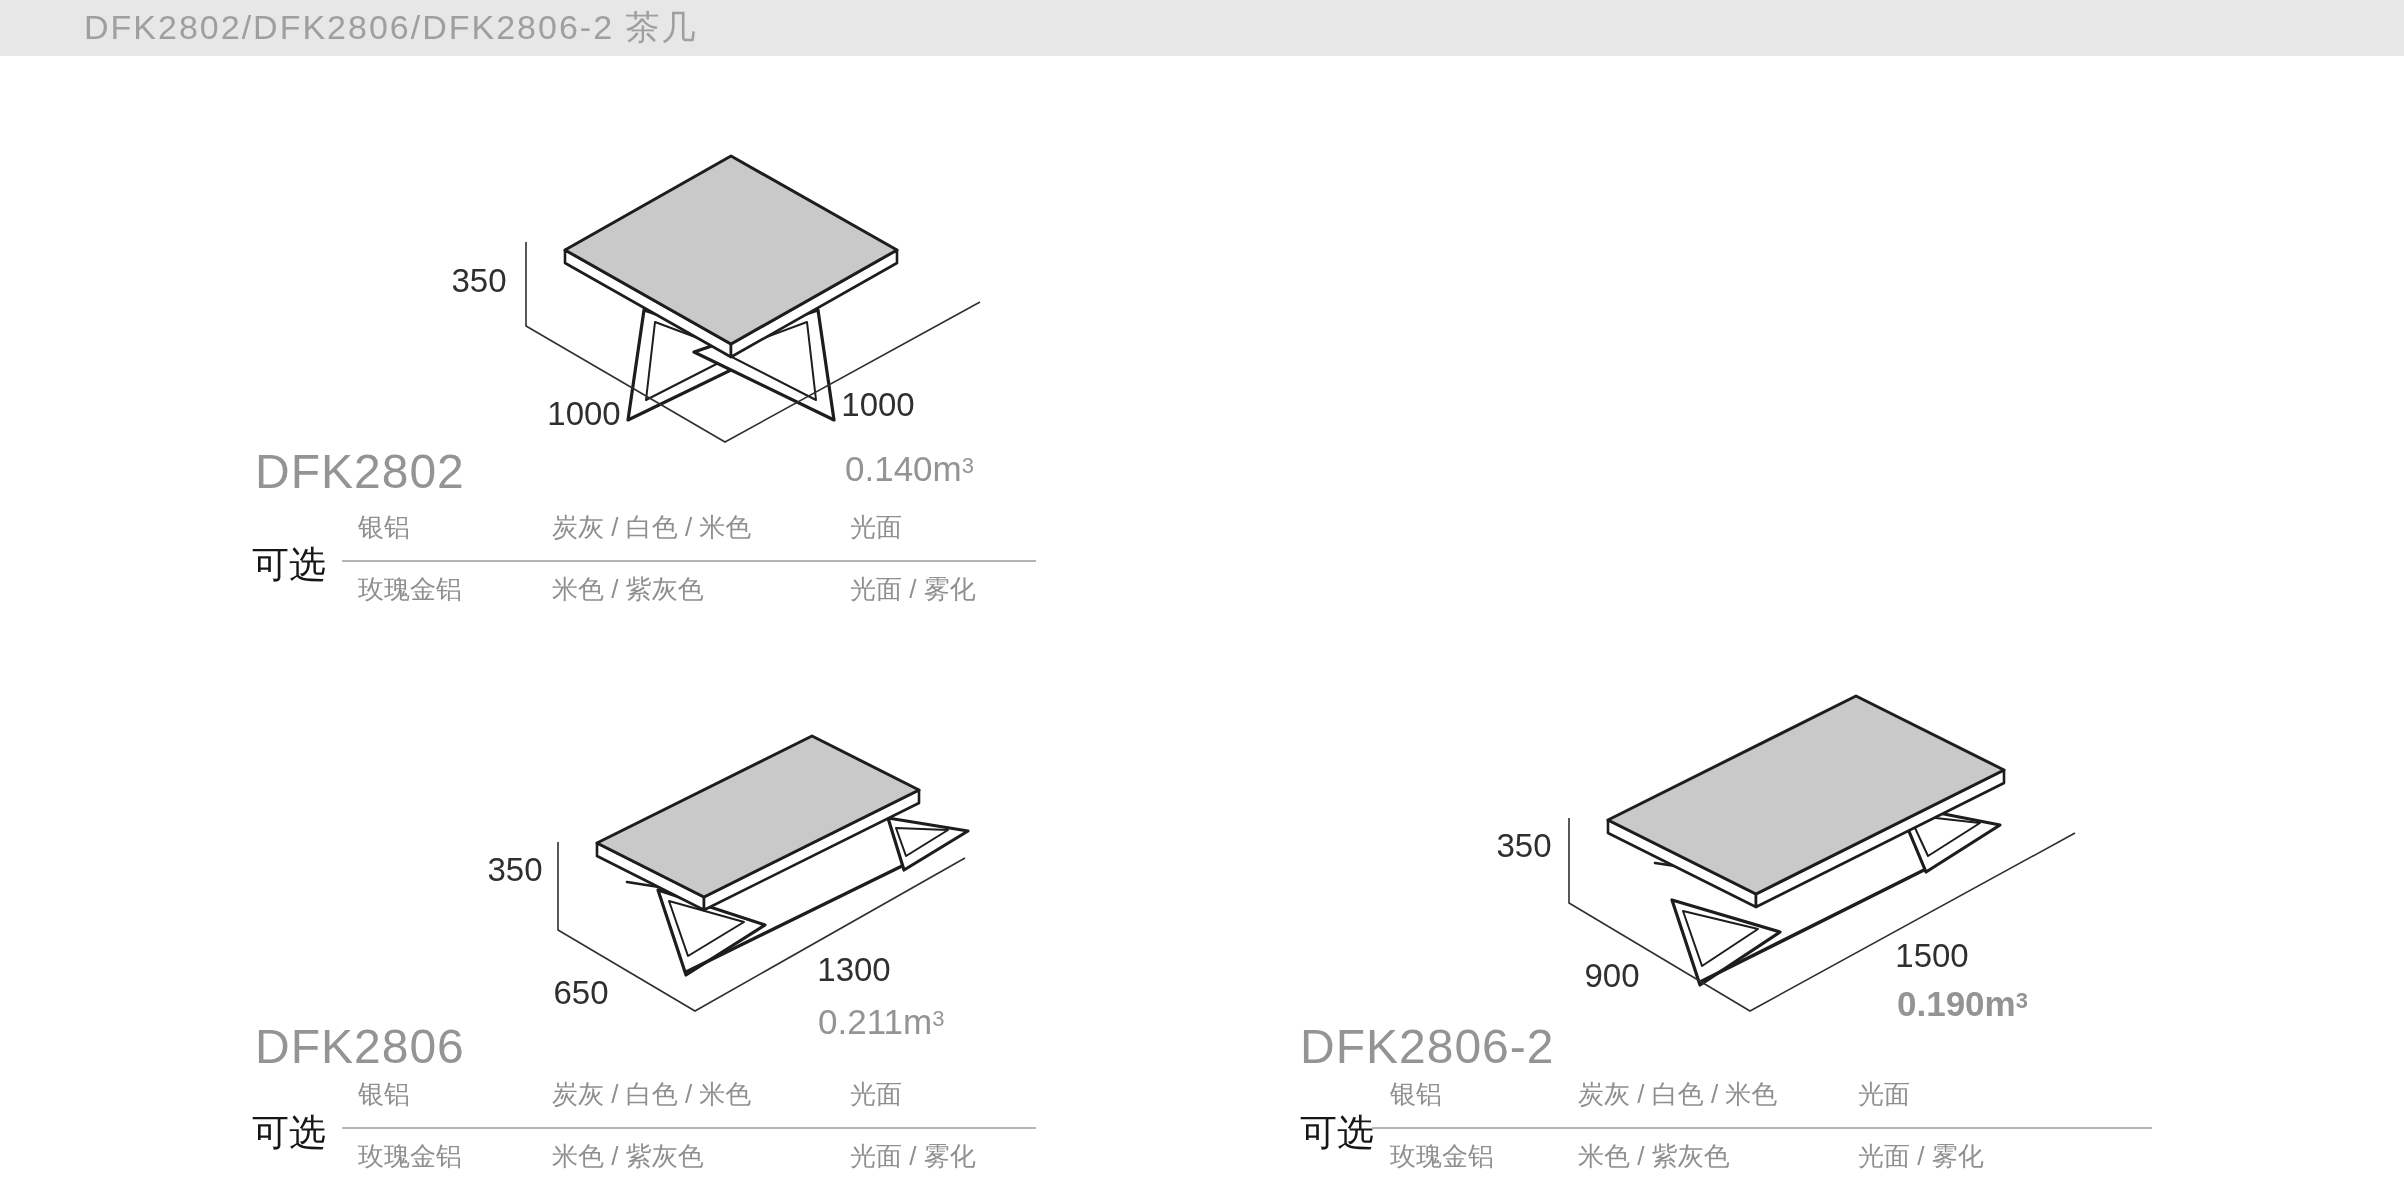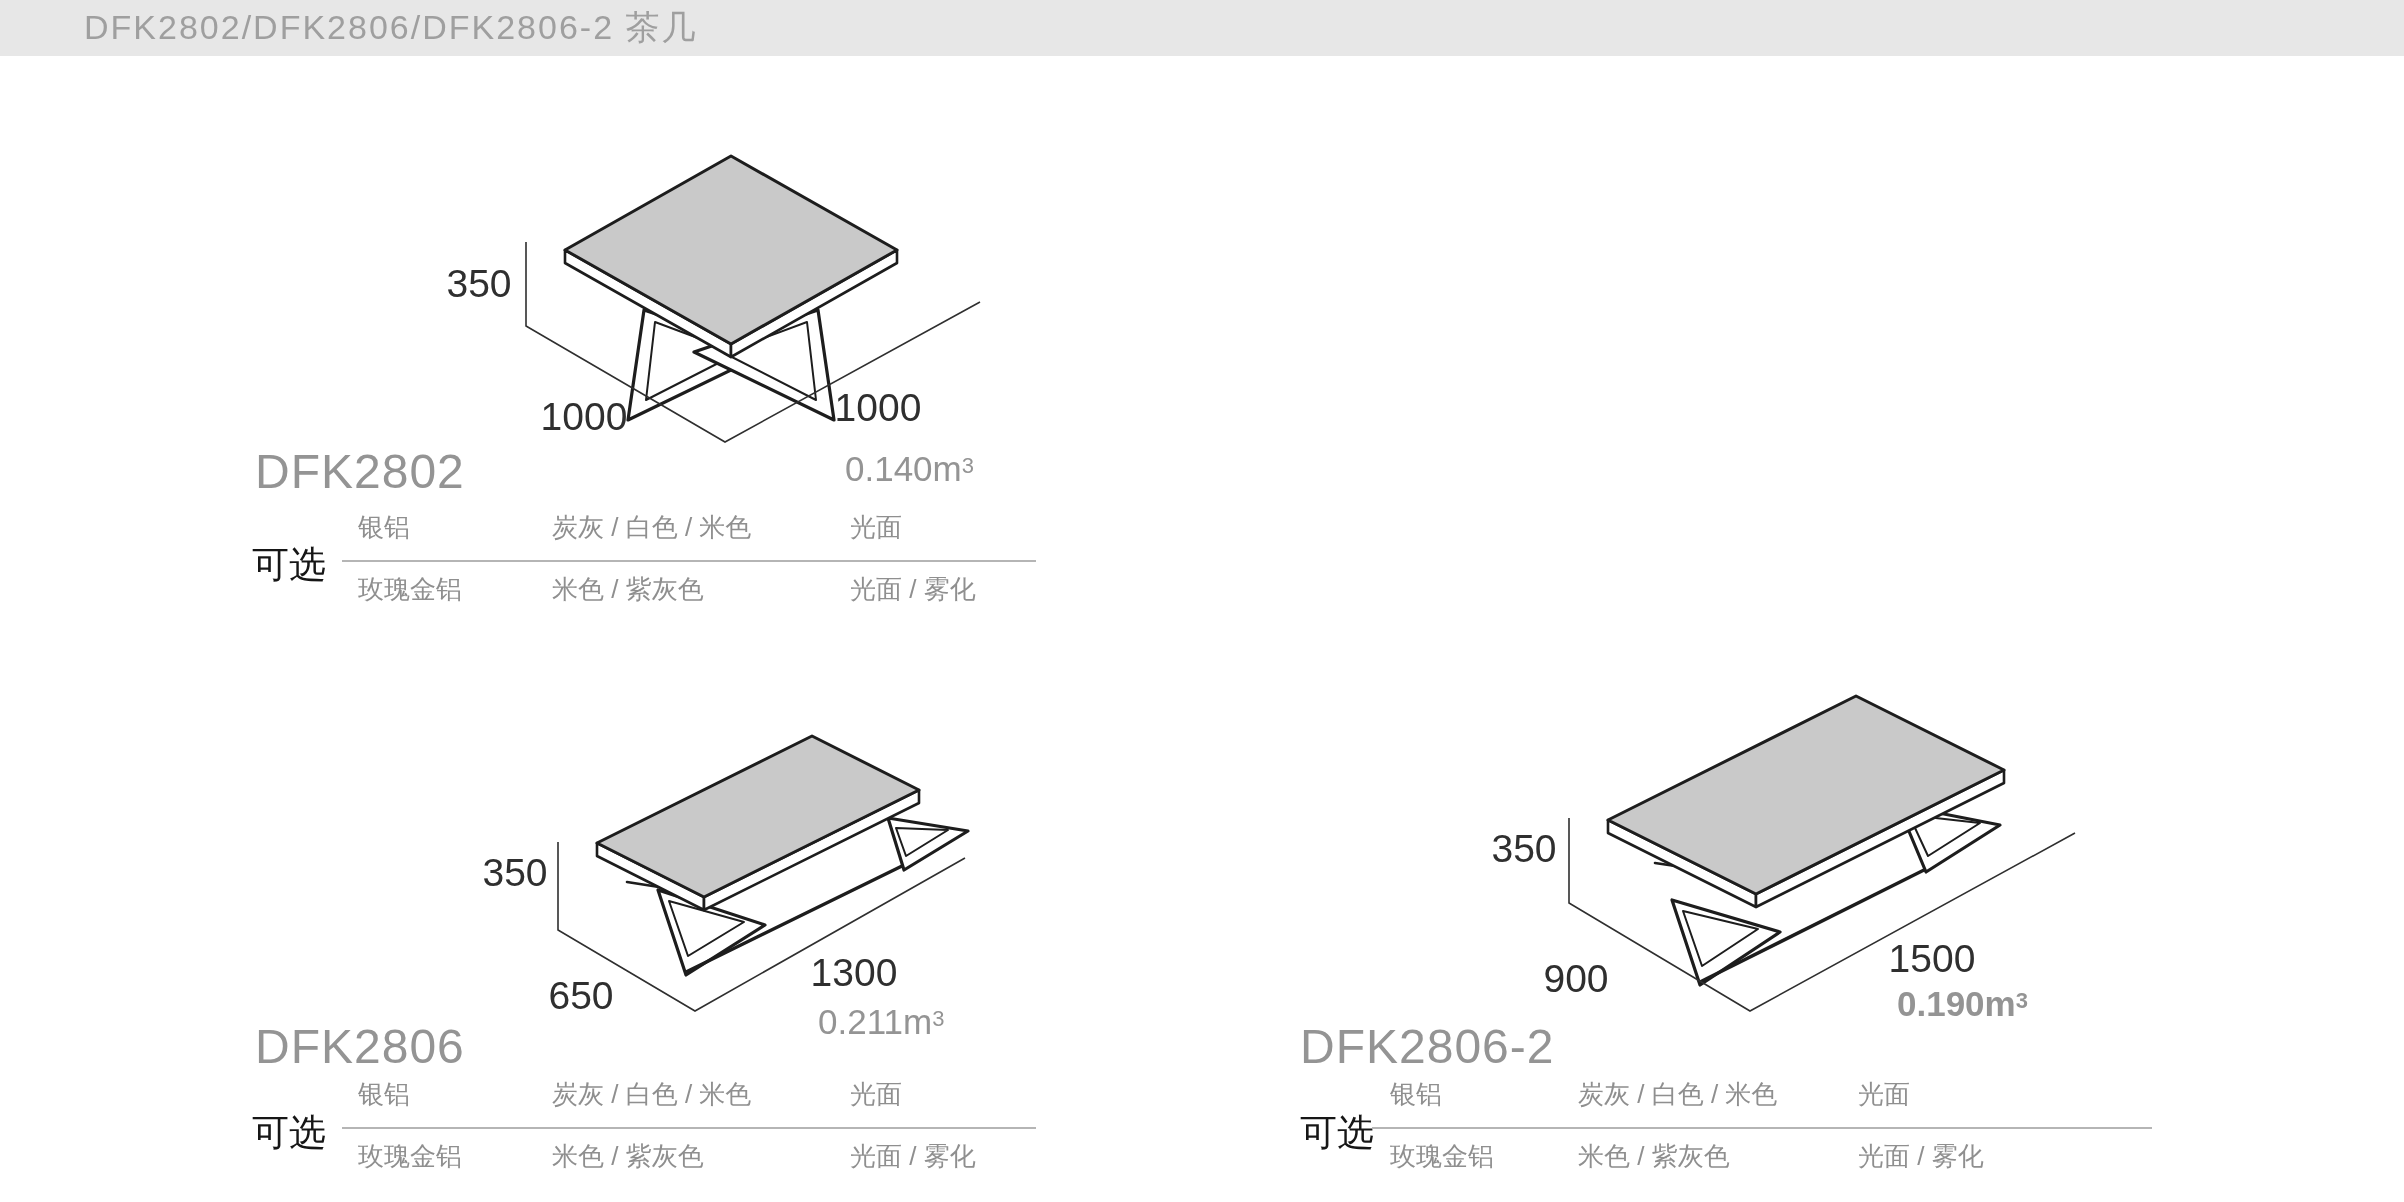--- a/index.html
+++ b/index.html
@@ -24,21 +24,21 @@
   svg.drawing-layer{left:0;top:0;width:2404px;height:1202px;}
   .face-top{fill:var(--c-tabletop,#c9c9c9);stroke:var(--c-outline,#1d1d1d);stroke-width:3;stroke-linejoin:round;}
   .face-band{fill:#ffffff;stroke:var(--c-outline,#1d1d1d);stroke-width:2.6;stroke-linejoin:round;}
   .leg{fill:#ffffff;stroke:var(--c-outline,#1d1d1d);stroke-width:3.2;stroke-linejoin:round;}
   .leg-inner{fill:#ffffff;stroke:var(--c-outline,#1d1d1d);stroke-width:2;stroke-linejoin:round;}
   .runner{fill:none;stroke:var(--c-outline,#1d1d1d);stroke-width:3.4;stroke-linecap:round;}
   .detail{fill:none;stroke:var(--c-outline,#1d1d1d);stroke-width:2.6;stroke-linecap:round;}
   .dim-line{fill:none;stroke:var(--c-dim_text,#2f2f2f);stroke-width:1.6;}
   
   .dim-label{
-    font-size:39px;color:var(--c-dim_text,#2f2f2f);
+    font-size:33px;color:var(--c-dim_text,#2f2f2f);
     transform:translateX(-50%);white-space:nowrap;line-height:1;
   }
   .volume{
     font-size:35px;color:var(--c-muted_text,#949494);white-space:nowrap;line-height:1;
   }
   .volume sup{font-size:22px;vertical-align:8px;}
   .product-code{
     font-size:48px;color:var(--c-muted_text,#949494);letter-spacing:1px;
     margin:0;font-weight:400;white-space:nowrap;line-height:1.1;
   }
@@ -129,21 +129,21 @@
   <span class="abs opt-cell" style="left:358px;top:1081px;">银铝</span>
   <span class="abs opt-cell" style="left:552px;top:1081px;">炭灰 / 白色 / 米色</span>
   <span class="abs opt-cell" style="left:850px;top:1081px;">光面</span>
   <div class="abs opt-divider" style="left:342px;top:1127px;width:694px;"></div>
   <span class="abs opt-cell" style="left:358px;top:1143px;">玫瑰金铝</span>
   <span class="abs opt-cell" style="left:552px;top:1143px;">米色 / 紫灰色</span>
   <span class="abs opt-cell" style="left:850px;top:1143px;">光面 / 雾化</span>
 </div>
 
 <span class="abs dim-label" style="left:1524px;top:829px;">350</span>
-<span class="abs dim-label" style="left:1576px;top:959px;">900</span>
+<span class="abs dim-label" style="left:1612px;top:959px;">900</span>
 <span class="abs dim-label" style="left:1932px;top:939px;">1500</span>
 <span class="abs volume" style="left:1897px;top:986px;font-weight:bold;"><span>0.190m</span><sup>3</sup></span>
 <h2 class="abs product-code" style="left:1300px;top:1021px;">DFK2806-2</h2>
 
 <div>
   <span class="abs opt-label" style="left:1300px;top:1114px;">可选</span>
   <span class="abs opt-cell" style="left:1390px;top:1081px;">银铝</span>
   <span class="abs opt-cell" style="left:1578px;top:1081px;">炭灰 / 白色 / 米色</span>
   <span class="abs opt-cell" style="left:1858px;top:1081px;">光面</span>
   <div class="abs opt-divider" style="left:1372px;top:1127px;width:780px;"></div>

